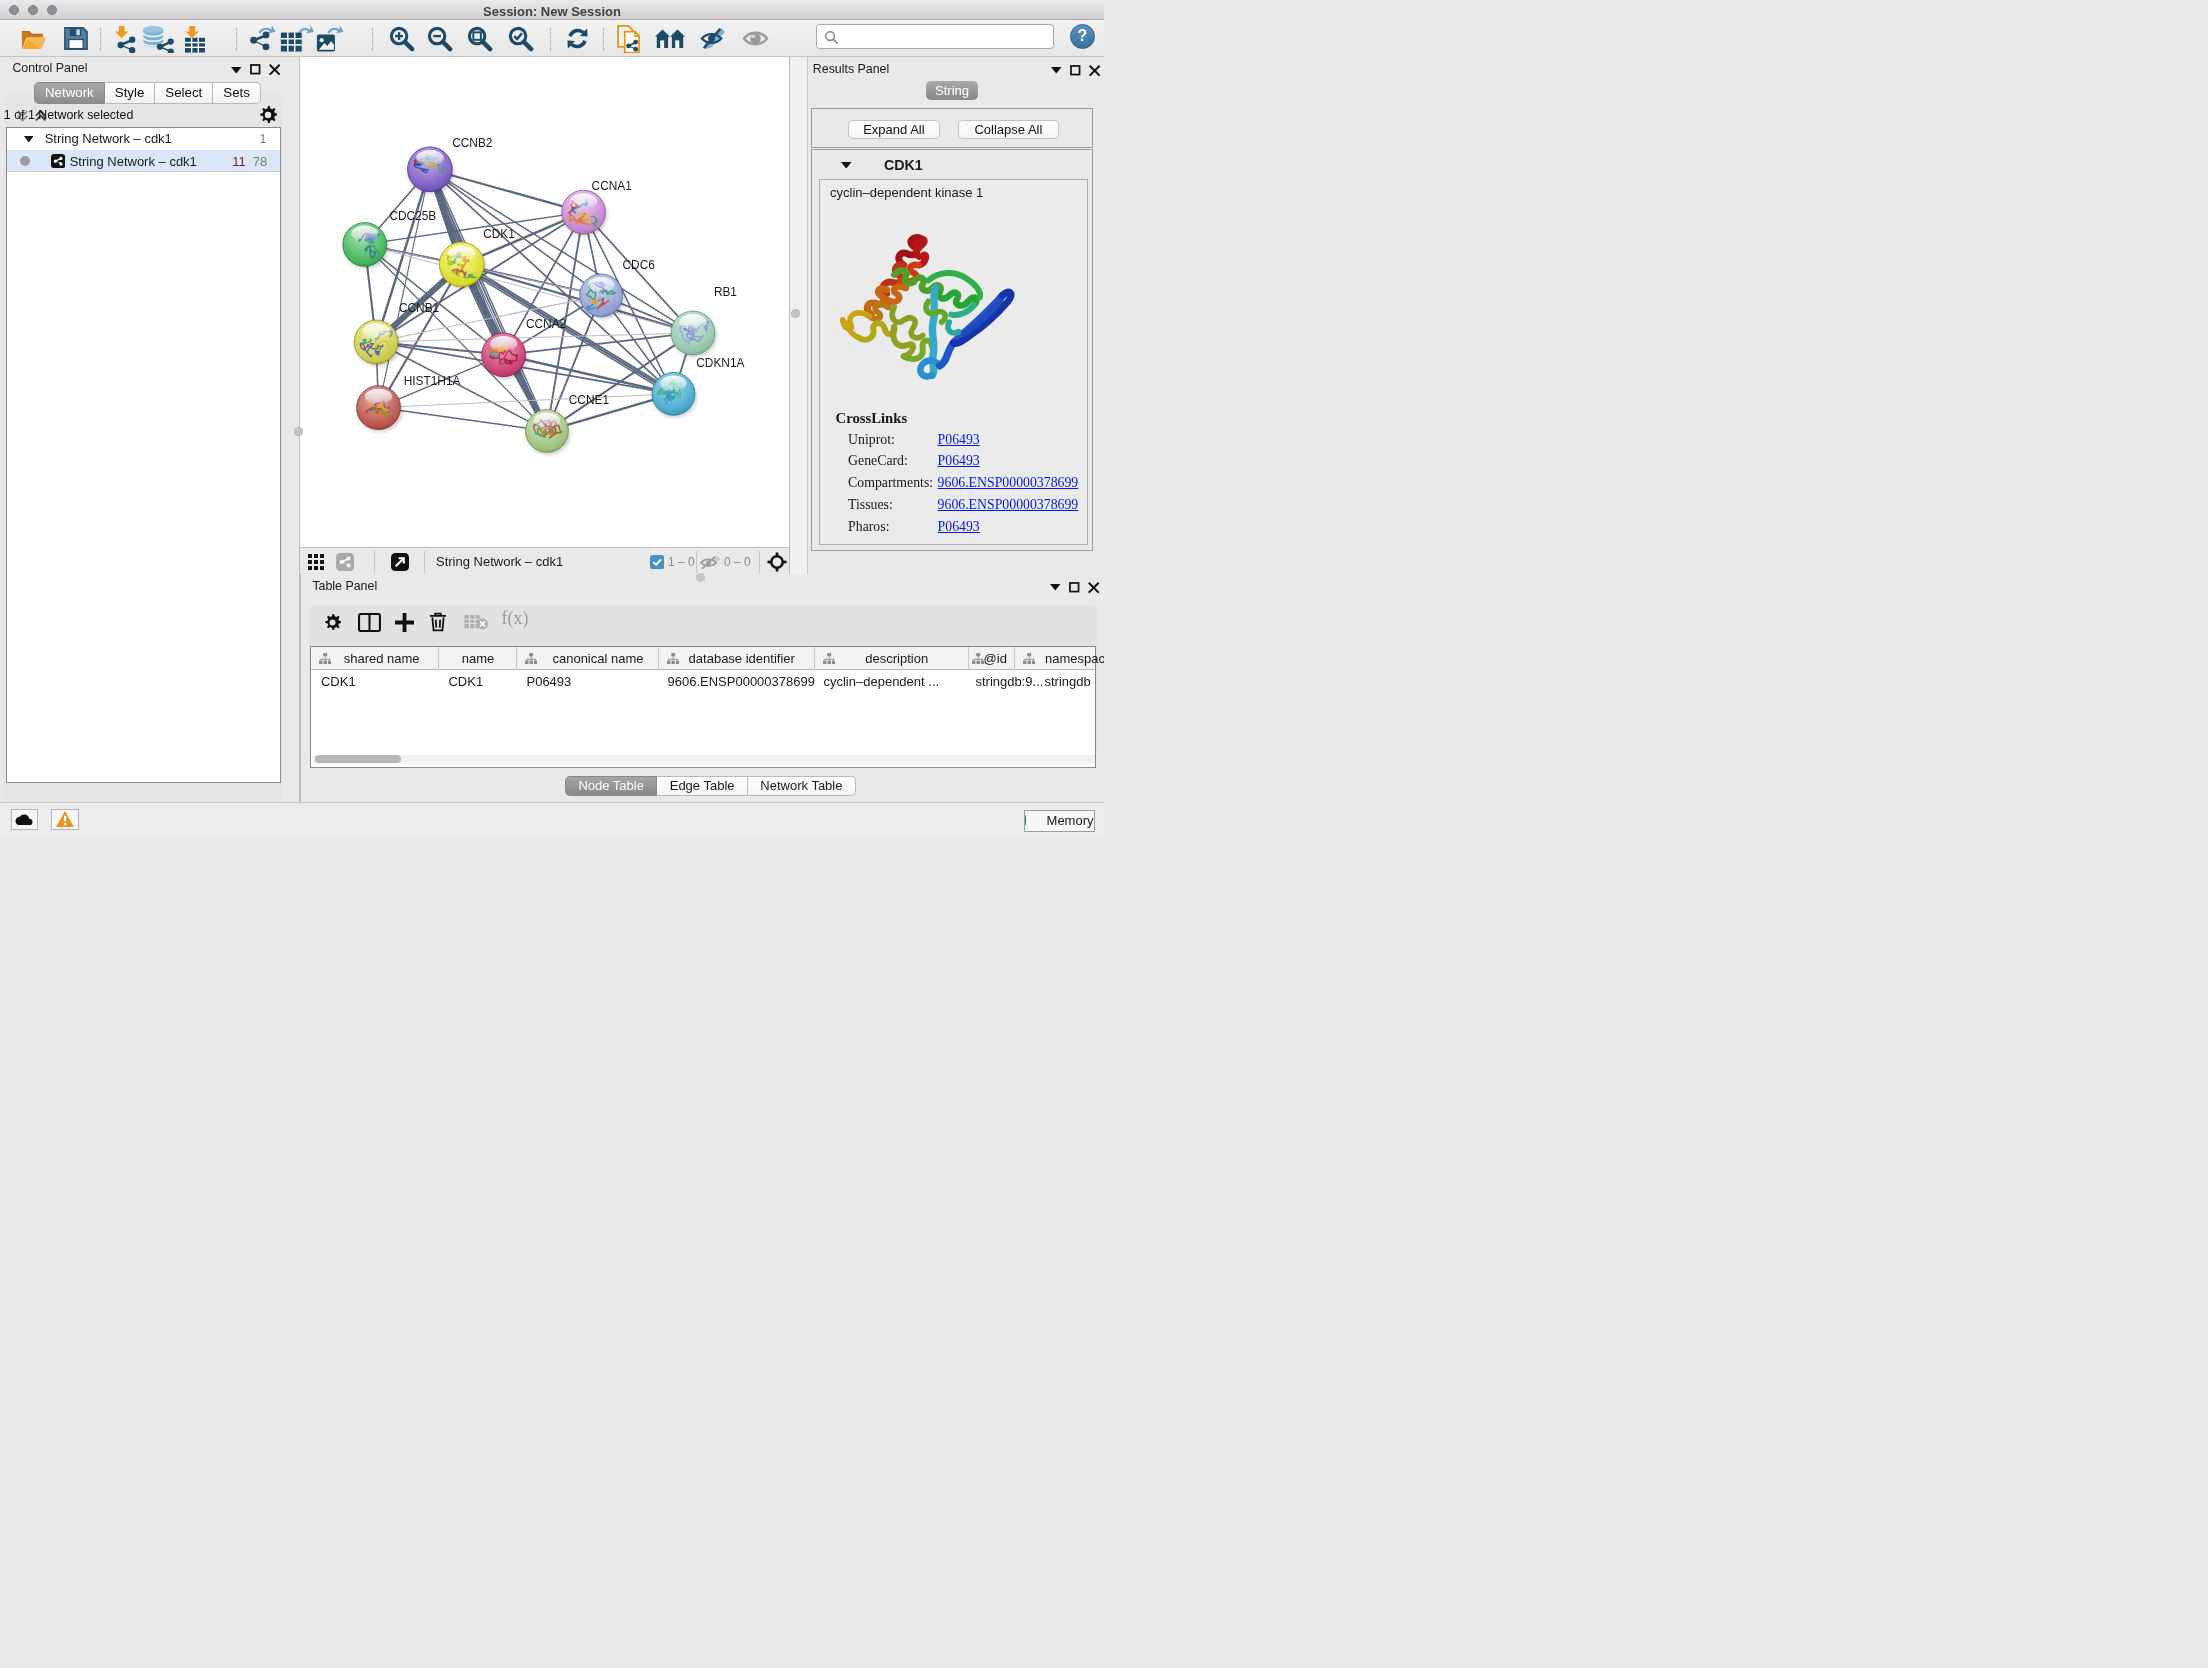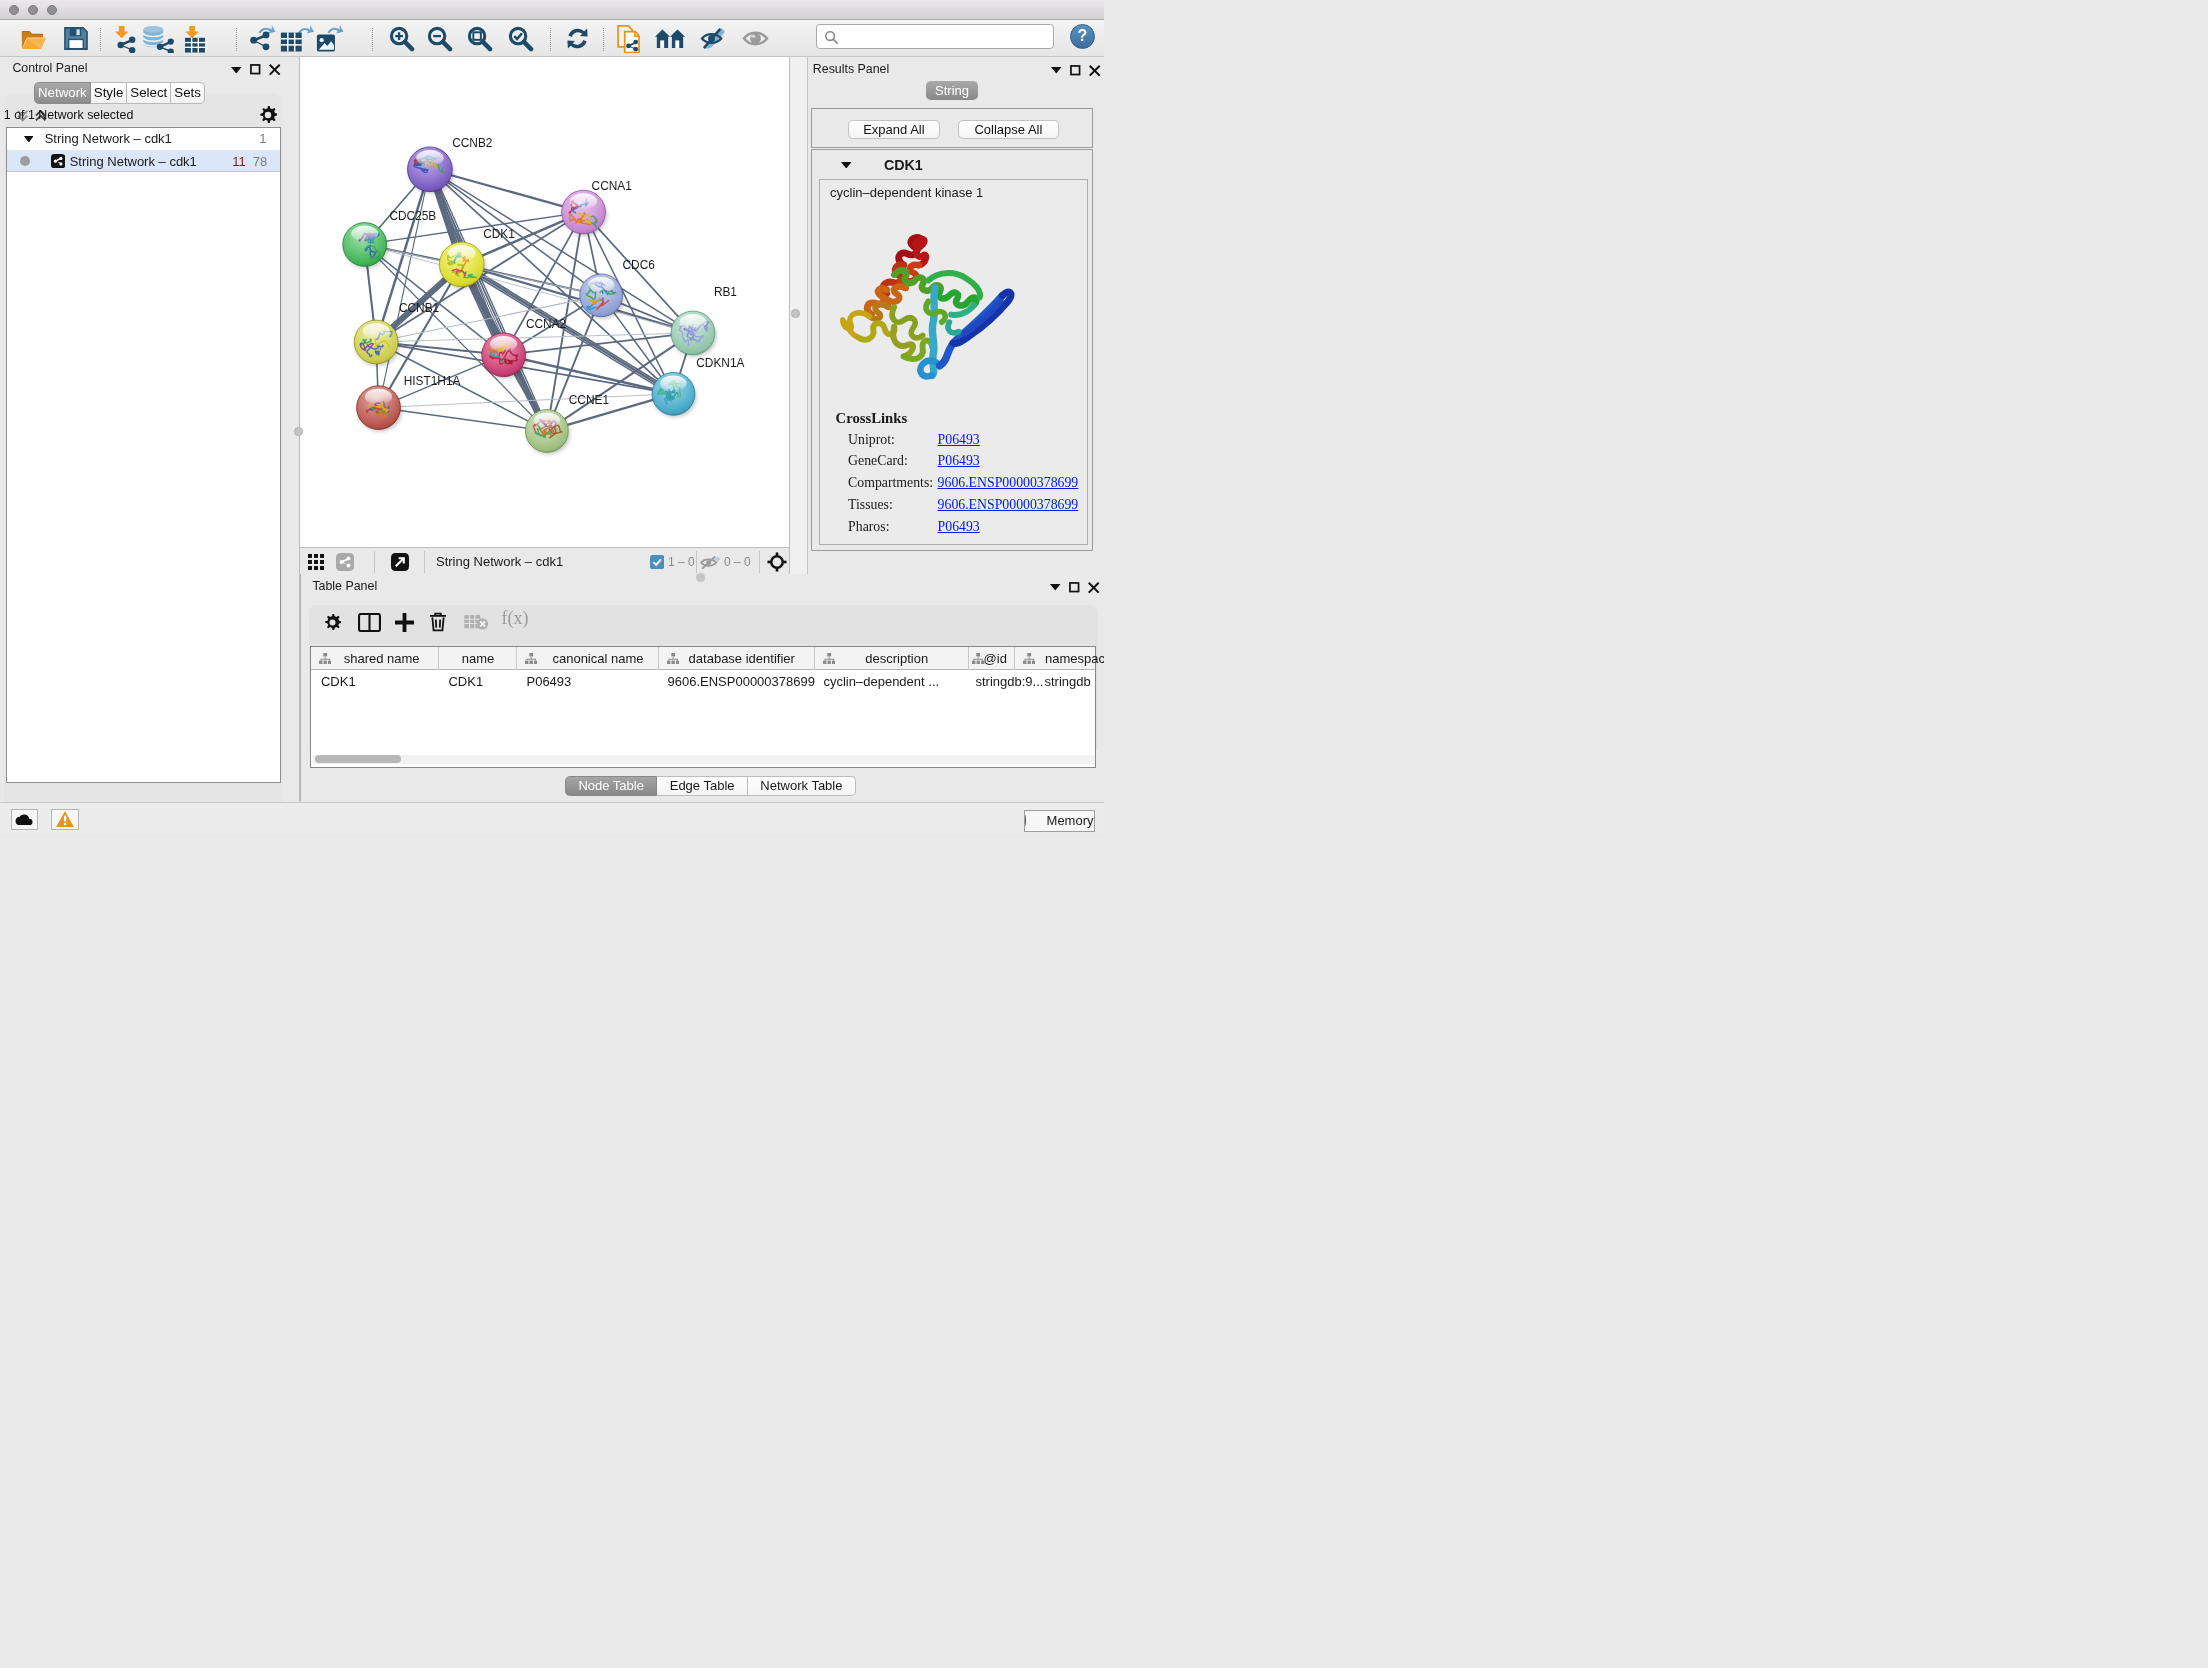--- a/index.html
+++ b/index.html
@@ -7,21 +7,21 @@
 .tl{position:absolute;top:5.2px;width:10px;height:10px;border-radius:50%;background:#8f8f94;border:0.5px solid #7a7a80}
 .title{position:absolute;top:4.3px;left:0;width:100%;text-align:center;font-size:13px;font-weight:bold;color:#3f3f3f}
 .toolbar{position:absolute;left:0;top:20px;width:1104px;height:37px;background:linear-gradient(#f3f3f3,#e6e6e6);border-bottom:1px solid #c4c4c4}
 .tbi{position:absolute;top:0}
 .tsep{position:absolute;top:7.6px;height:23px;width:0;border-left:1.4px dotted #9a9a9a}
 .phead{height:21px;position:relative}
 .phead .pt{position:absolute;left:12.4px;top:3.8px;font-size:12.4px;color:#222}
 .wb{position:absolute;top:6.7px;display:flex;gap:8.6px;align-items:center}
 .cp{position:absolute;left:0;top:57px;width:300px;height:745px;background:#e9e9e9;border-right:1px solid #bcbcbc}
 .tabs{position:absolute;top:25px;left:34px;height:22px;display:flex;font-size:13.3px;z-index:5}
-.tab{border:1px solid #b9b9b9;border-left:none;background:linear-gradient(#fff,#f2f2f2);padding:0 3px;line-height:20px;color:#111}
+.tab{border:1px solid #b9b9b9;border-left:none;background:linear-gradient(#fff,#f2f2f2);padding:0 10px;line-height:20px;color:#111}
 .tab.first{border-left:1px solid #b9b9b9;border-radius:4.8px 0 0 4.8px}
 .tab.last{border-radius:0 4.8px 4.8px 0}
 .tab.sel{background:linear-gradient(#a9a9a9,#8c8c8c);color:#fff;border-color:#8a8a8a}
 .cpbody{position:absolute;left:3.8px;top:36px;width:278px;height:751px;background:#e5e5e5;border-radius:8.6px}
 .cphdr{position:absolute;left:0;top:12.4px;width:100%;height:21px}
 .cptitle{position:absolute;width:100%;top:2.9px;font-size:12.4px;color:#111}
 .list{position:absolute;left:1.9px;top:34px;width:275px;height:656px;background:#fff;border:1px solid #8e8e8e}
 .lrow1{position:absolute;left:0;top:0px;width:100%;height:22px;font-size:13px}
 .lrow2{position:absolute;left:0;top:22px;width:100%;height:22.4px;background:#dce6f9;border-bottom:1px solid #c8c8c8;font-size:13px}
 .nv{position:absolute;left:300px;top:57px;width:490px;height:490px;background:#fff}
@@ -53,20 +53,21 @@
 .bbtn{position:absolute;top:5.7px;width:27.6px;height:21px;background:#f7f7f7;border:1px solid #b5b5b5;display:flex;align-items:center;justify-content:center}
 .membtn{position:absolute;right:9.5px;top:6.7px;width:71px;height:22px;background:#f7f7f7;border:1px solid #9f9f9f;font-size:13px;display:flex;align-items:center;justify-content:center;gap:21px}
 .dot{width:11.4px;height:11.4px;border-radius:50%;background:#1e8434}
 svg{display:block}
 </style></head><body>
 
 <div class="titlebar">
 <div class="tl" style="left:8.6px"></div>
 <div class="tl" style="left:27.6px"></div>
 <div class="tl" style="left:47px"></div>
+<div class="title">Session: New Session</div>
 </div>
 <div class="toolbar">
 <svg class="tbi" style="left:20px;top:5.7px" width="27.6" height="26" viewBox="0 0 29 27">
 <path d="M2 5 L10 5 L12.5 8 L24 8 L24 12 L2 12 Z" fill="#b36a10"></path>
 <path d="M2 24 L2 6 L9.5 6 L12 9 L24 9 L24 12 L7 12 Z" fill="#c87d18"></path>
 <path d="M7.5 13 L27 13 L22 24 L2.5 24 Z" fill="#f5a833"></path>
 <path d="M7 13 L9 11.5 L26 11.5 L27 13 L22.5 23.5 L21 24 Z" fill="#f7bc5e" opacity="0.7"></path>
 </svg>
 <svg class="tbi" style="left:62px;top:4.8px" width="27" height="27" viewBox="0 0 28 28">
 <path d="M3 3 L22 3 L26 7 L26 25 L3 25 Z" fill="#54809f" stroke="#28506e" stroke-width="1.6"></path>

